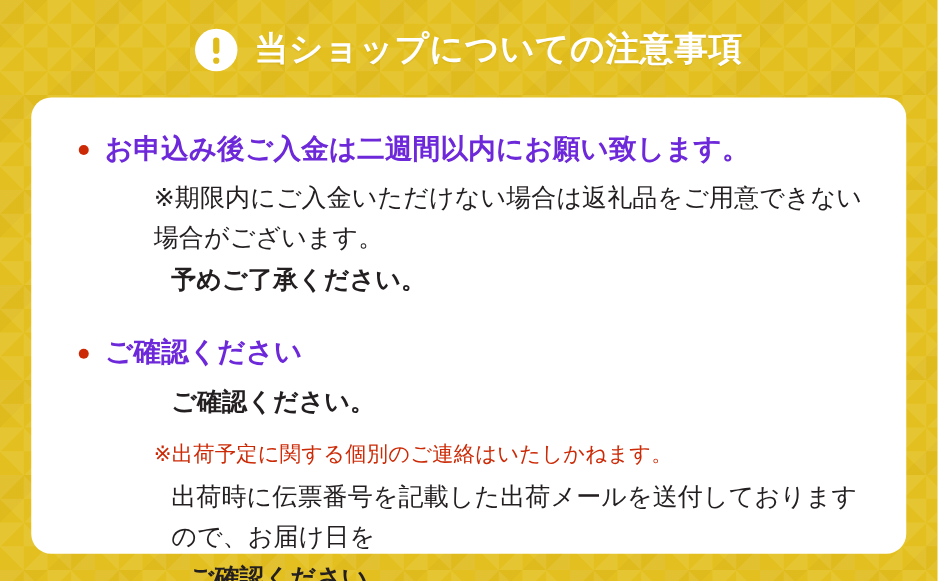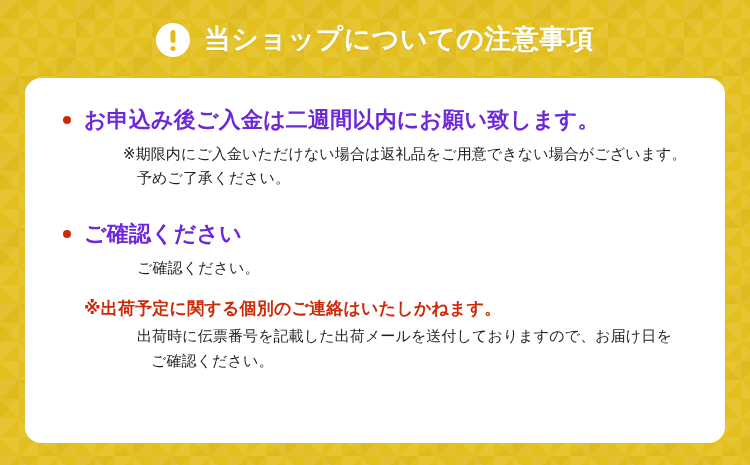--- a/index.html
+++ b/index.html
@@ -69,31 +69,30 @@
     width:8px;height:8px;border-radius:50%;
     background:#cc2a06;flex:0 0 auto;
     margin-top:12px;
   }
   .bullet-text{
     color:#6d28d9;font-weight:bold;font-size:22px;
     line-height:1.45;letter-spacing:.2px;
   }
   .note{
     margin:0 0 0 78px;
-    color:#231f20;font-size:15px;line-height:1.62;
+    color:#231f20;font-size:20px;line-height:1.62;
     letter-spacing:.1px;
   }
   .note.red{
-    color:#cc2a06;font-weight:bold;font-size:17px;
+    color:#cc2a06;font-weight:normal;font-size:17px;
     margin-top:14px;margin-bottom:2px;
     letter-spacing:.2px;
-    margin-left:39px;
   }
   .note .hang{display:block;}
-  .note .cont{display:block;padding-left:14px;}
+  .note .cont{display:block;padding-left:14px;font-weight:bold;}
   .note.tight{margin-left:92px;padding-left:0;}
   .spacer-1{height:26px;}
 </style>
 </head>
 <body>
 
 <div id="page">
 
   <div id="pattern"></div>
 

